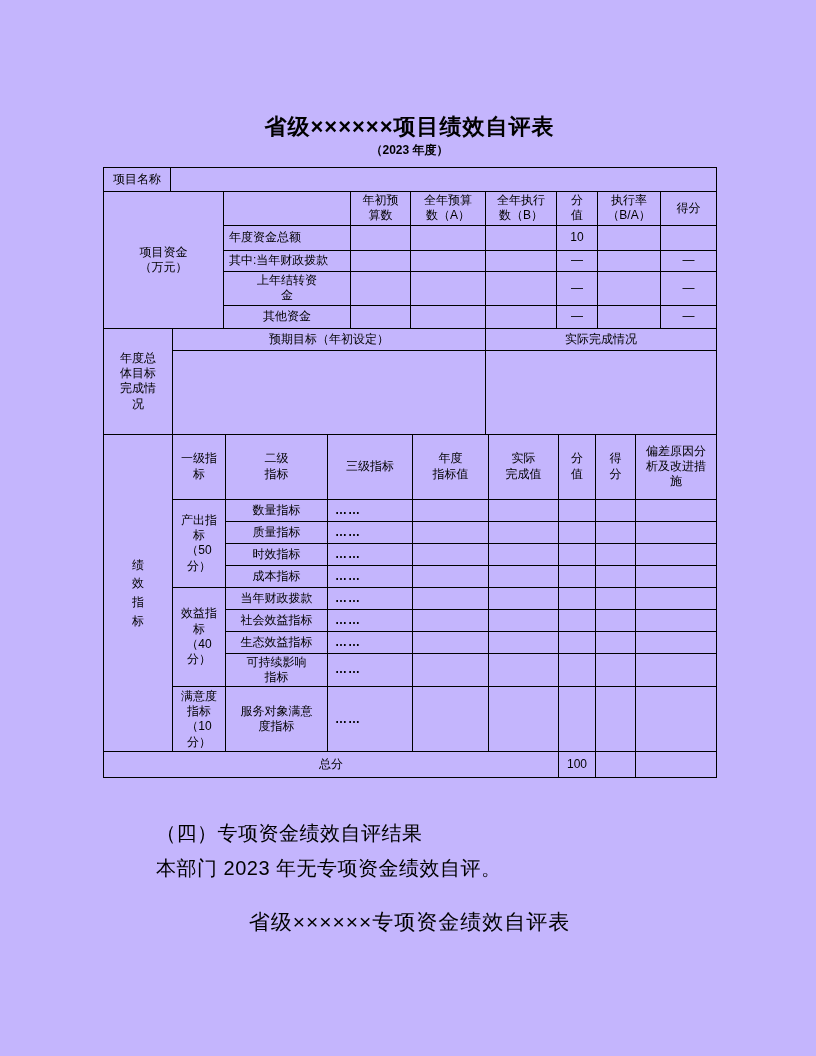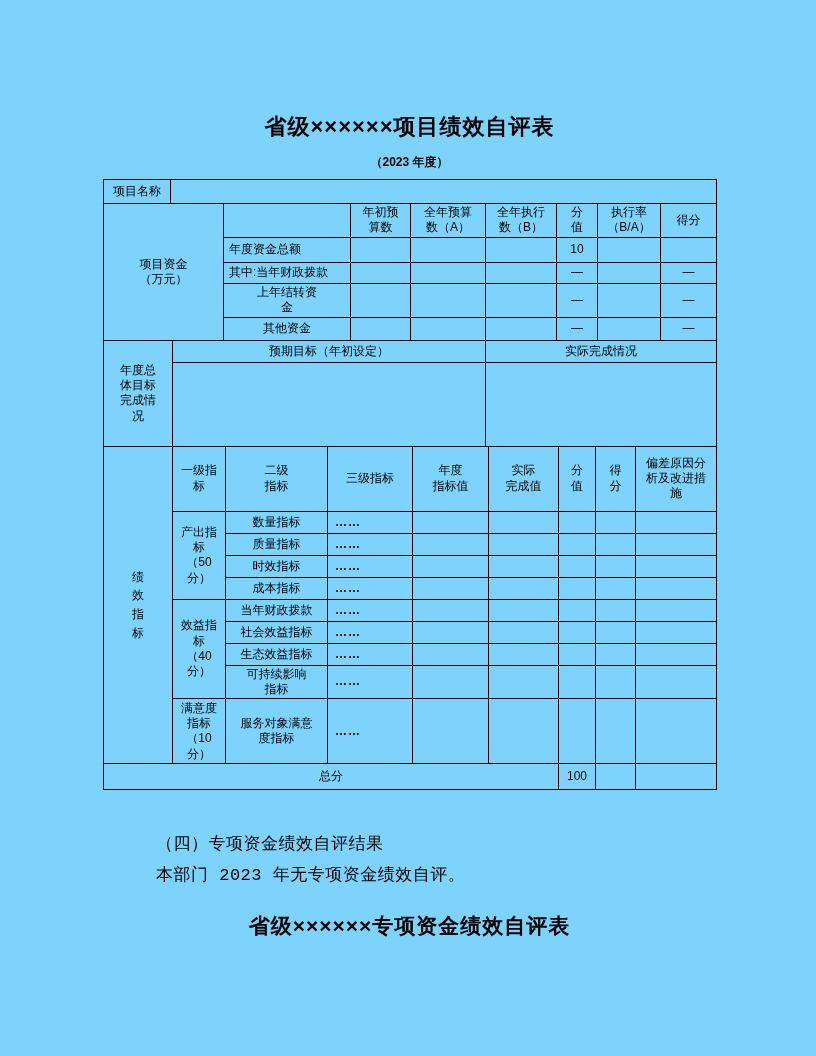--- a/index.html
+++ b/index.html
@@ -1,27 +1,27 @@
 <!DOCTYPE html>
 <html><head>
 <meta charset="utf-8">
 <style>
   html,body { margin:0; padding:0; background:#e8e8e8; }
   .page {
-    width:816px; height:1056px; background:#7dd3fc; margin:0 auto;
+    width:816px; height:1056px; background:#c4b5fd; margin:0 auto;
     font-family:"Liberation Sans", sans-serif; color:#000;
     position:relative; overflow:hidden; box-sizing:border-box;
   }
   .content { width:613px; margin:0 0 0 103px; }
   .doc-title {
     margin:0; padding-top:112px; text-align:center;
     font-size:22px; font-weight:bold; letter-spacing:1px;
   }
   .doc-subtitle {
-    text-align:center; font-size:12px; font-weight:bold; margin-top:12px; margin-bottom:8px;
+    text-align:center; font-size:12px; font-weight:bold; margin-bottom:8px;
   }
   table.tbl {
     width:613px; border-collapse:collapse; table-layout:fixed;
   }
   table.tbl + table.tbl { margin-top:-1px; }
   .tbl td {
     border:1px solid #000; padding:1px 2px; font-size:12px;
     text-align:center; vertical-align:middle; line-height:1.28;
     white-space:pre-line; word-break:break-all; overflow:hidden;
   }
@@ -34,28 +34,28 @@
   tr.h20 td { height:18px; }
   tr.h33 td { height:31px; }
   tr.h22 td { height:20px; }
   tr.h21t td { height:19px;margin-left:8px; }
   tr.h64 td { height:62px; }
   tr.h83 td { height:81px; }
   tr.h30 td { height:28px; }
   tr.h25 td { height:23px; }
   tr.hrow td { height:19px; }
   .body-heading, .body-text {
-    font-family:Liberation Mono, monospace; font-size:17px; margin:0;
+    font-family:Liberation Sans, sans-serif; font-size:20px; margin:0;
     padding-left:53px; letter-spacing:0.5px;
   }
   .body-heading { margin-top:42px; }
   .body-text { margin-top:8px; }
   .doc-title2 {
     margin:0; margin-top:26px; text-align:center;
-    font-size:21px; font-weight:bold; letter-spacing:1px;
+    font-size:21px; font-weight:normal; letter-spacing:1px;
   }
 </style>
 </head>
 <body>
 
 <div class="page">
   <div class="content">
 
     <h1 class="doc-title">省级××××××项目绩效自评表</h1>
     <div class="doc-subtitle">（2023 年度）</div>

